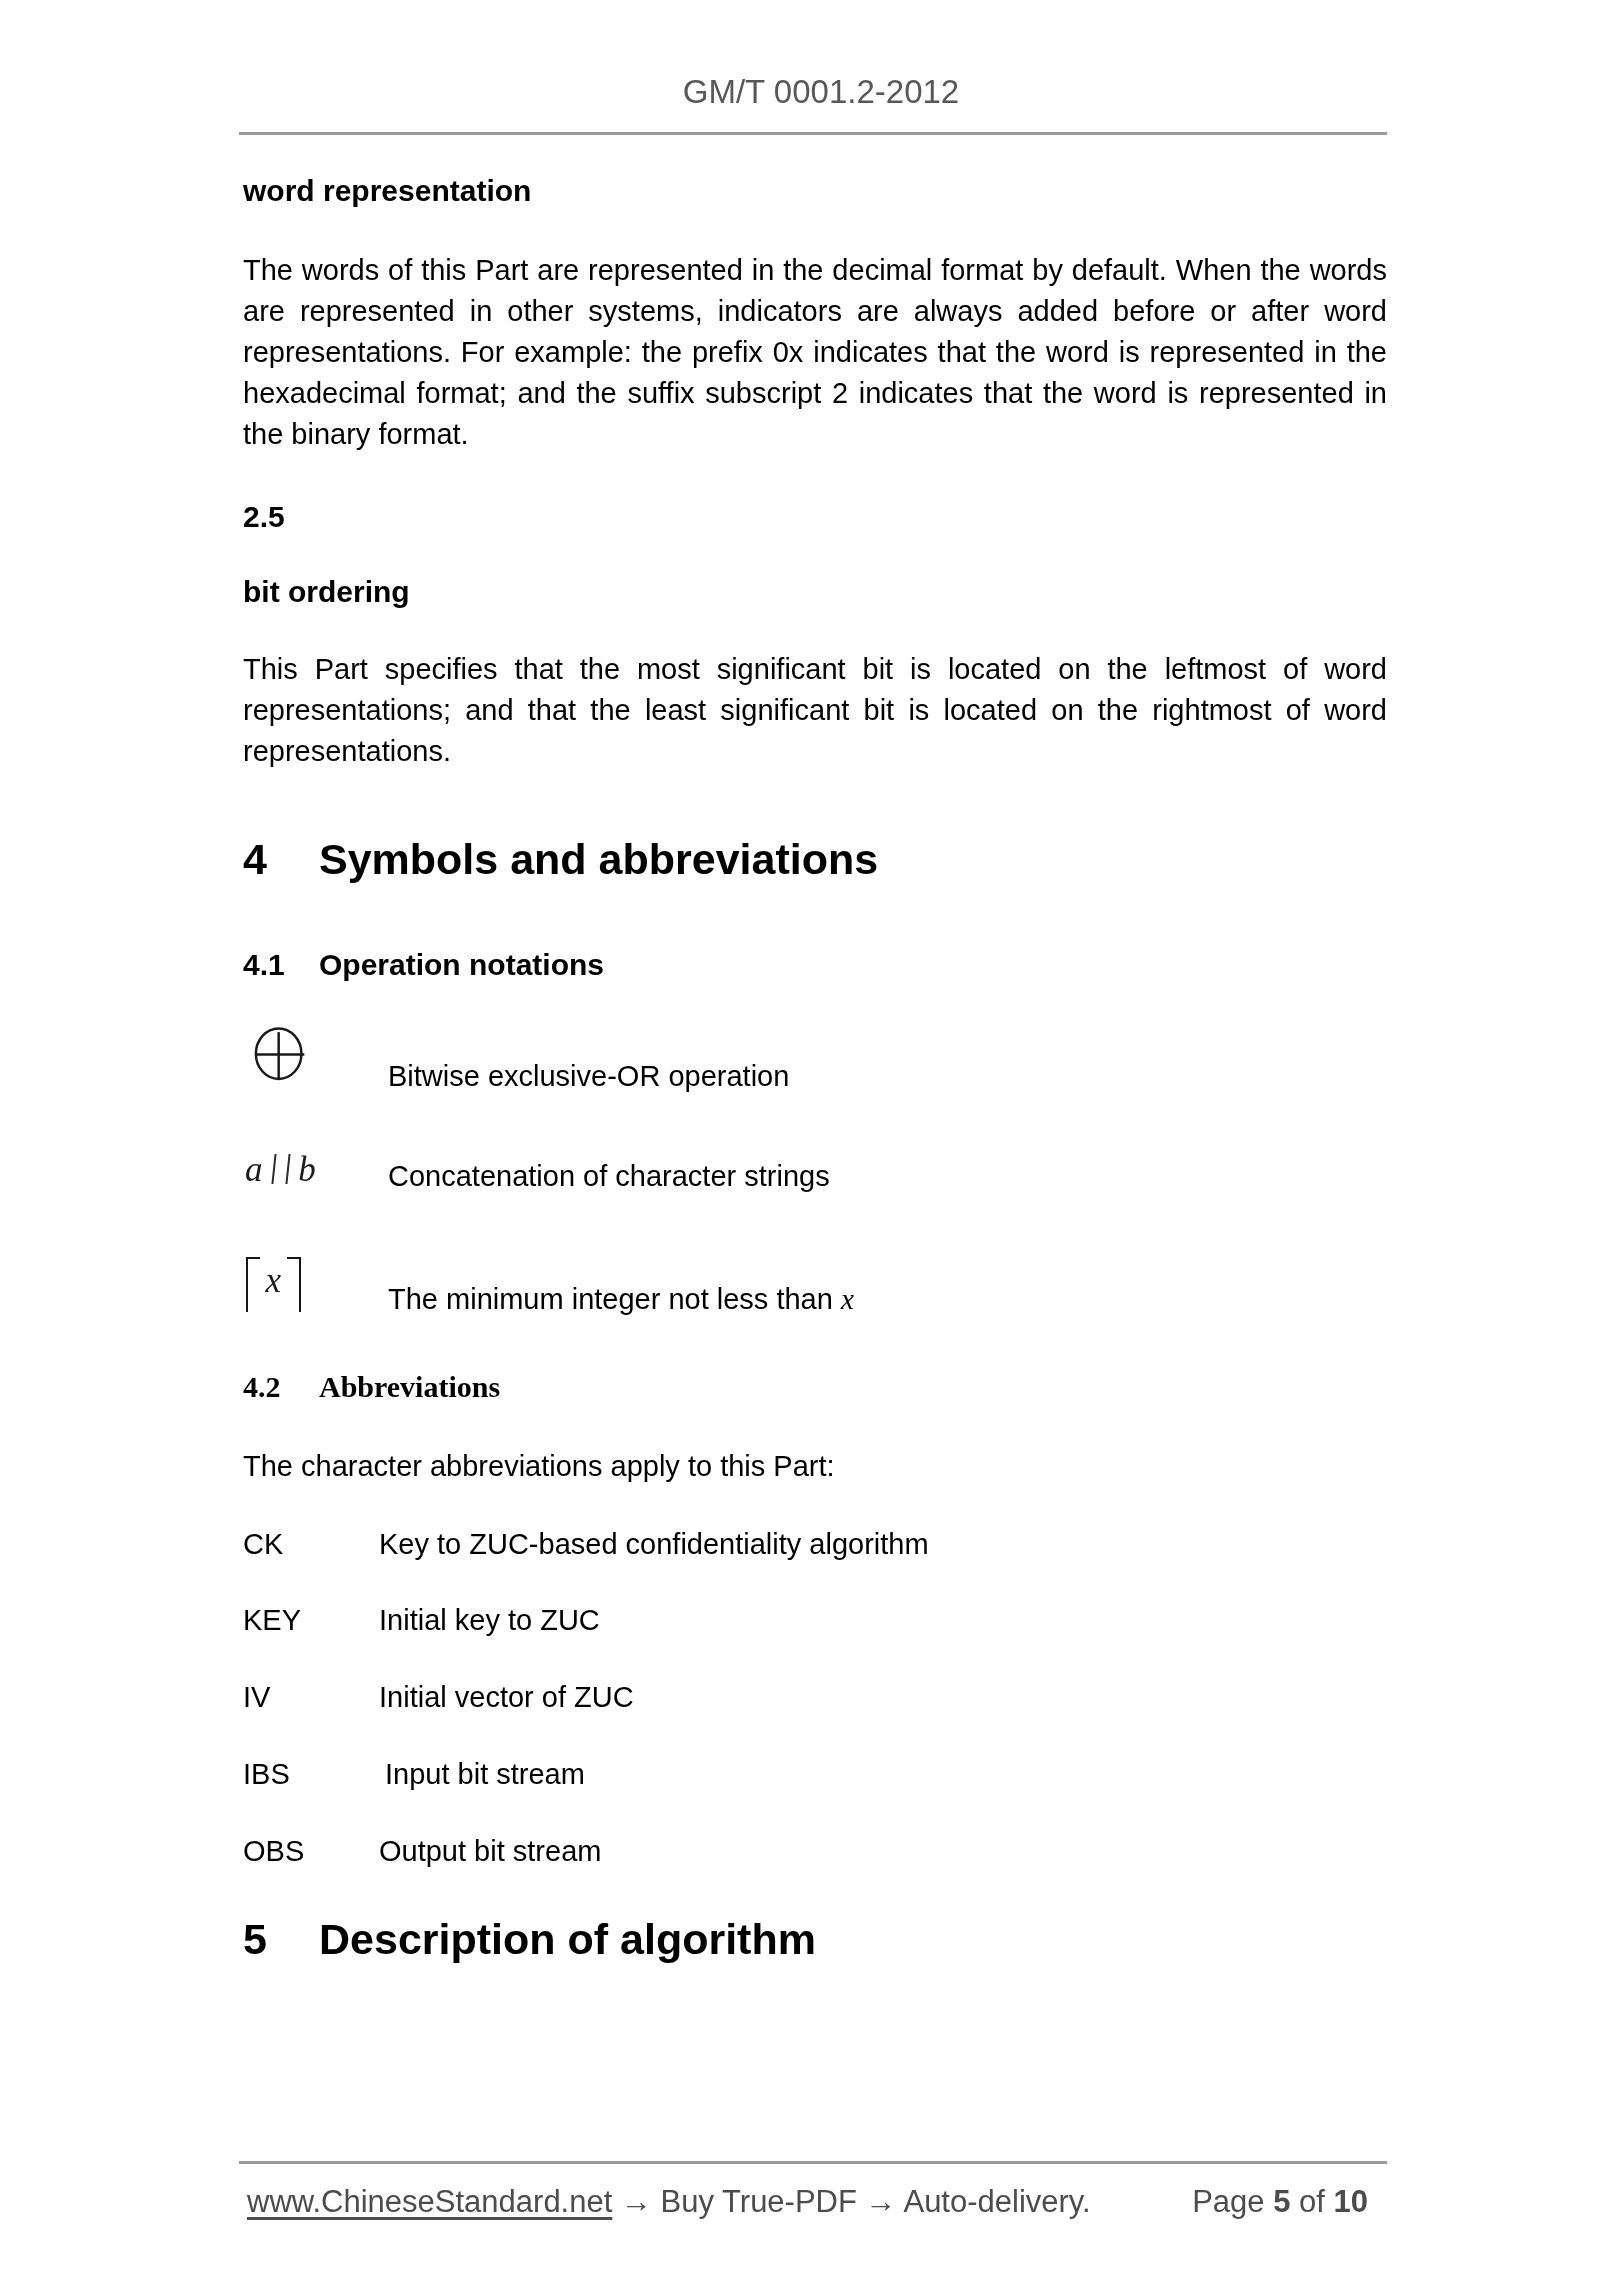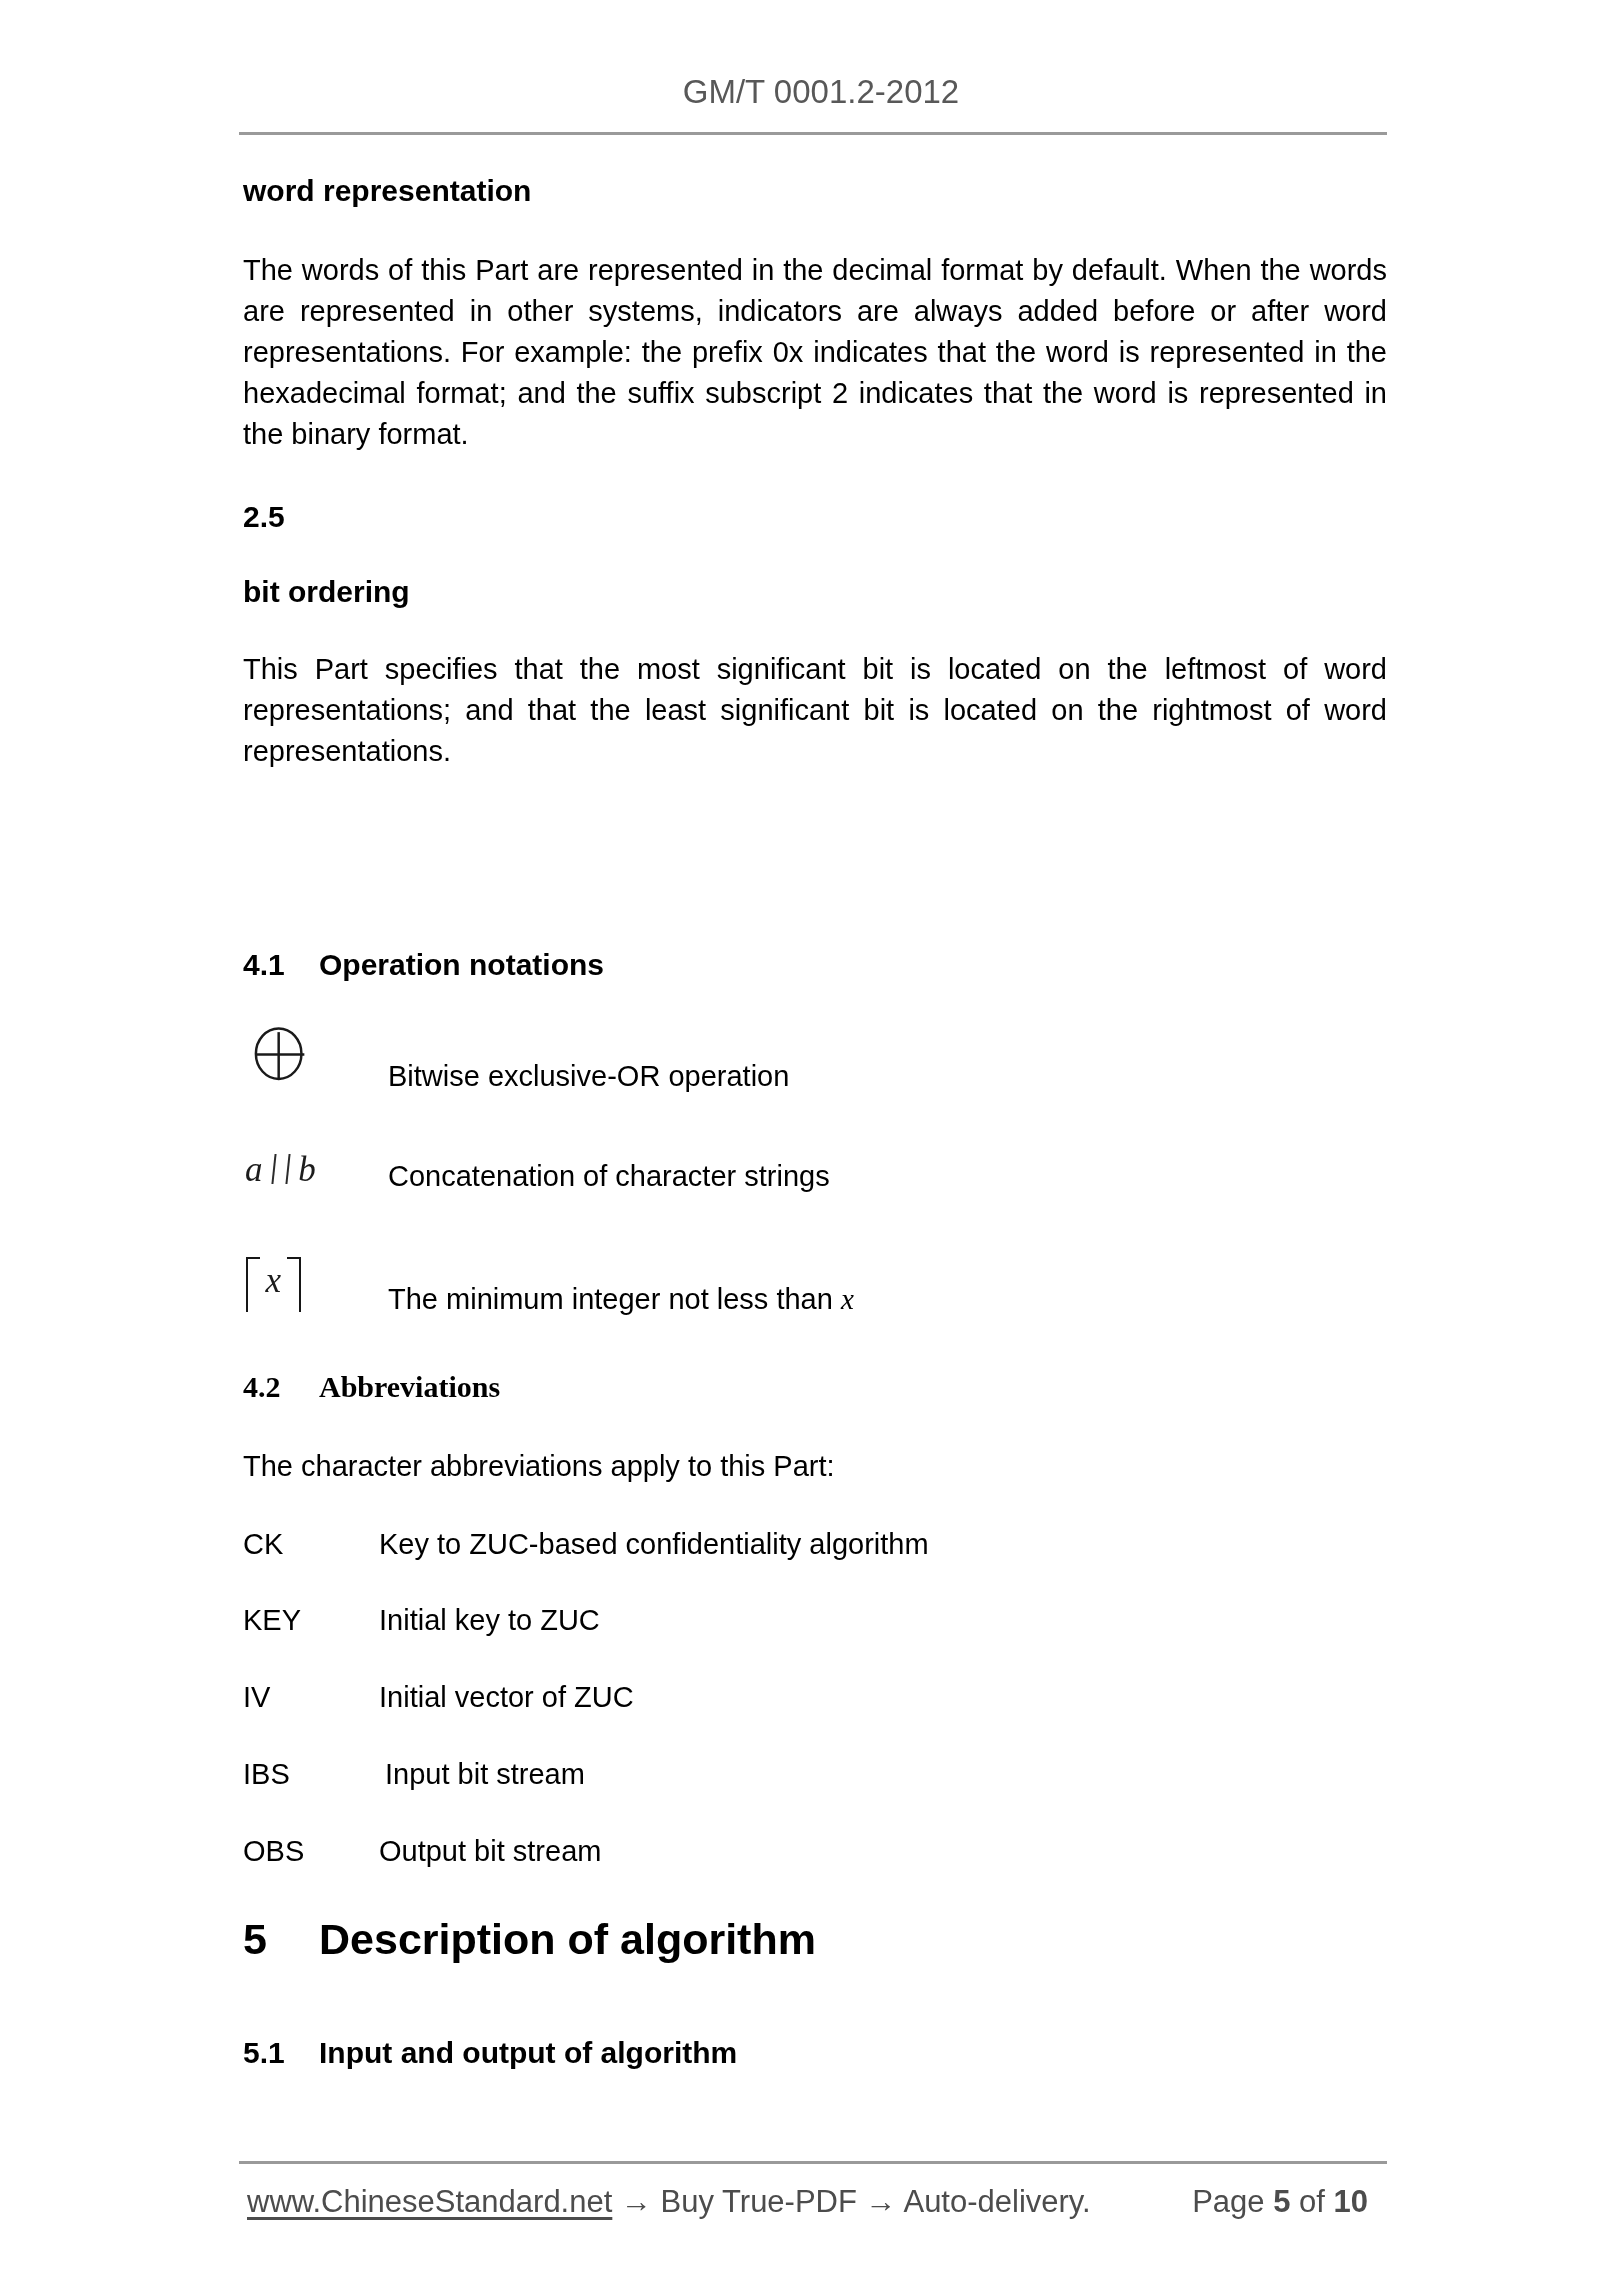--- a/index.html
+++ b/index.html
@@ -88,20 +88,23 @@
   <div class="hdr-docnum">GM/T 0001.2-2012</div>
   <div class="rule rule-top"></div>
 
   <div class="sub-head" style="top:173px;">word representation</div>
   <div class="para" style="top:250px;">The words of this Part are represented in the decimal format by default. When the words are represented in other systems, indicators are always added before or after word representations. For example: the prefix 0x indicates that the word is represented in the hexadecimal format; and the suffix subscript 2 indicates that the word is represented in the binary format.</div>
 
   <div class="sub-head" style="top:499px;">2.5</div>
   <div class="sub-head" style="top:574px;">bit ordering</div>
   <div class="para" style="top:649px;">This Part specifies that the most significant bit is located on the leftmost of word representations; and that the least significant bit is located on the rightmost of word representations.</div>
 
+  <div class="big-head" style="top:834px;">
+    <span class="head-num">4</span><span>Symbols and abbreviations</span>
+  </div>
 
   <div class="sub-head" style="top:947px;">
     <span class="subhead-num">4.1</span><span>Operation notations</span>
   </div>
 
   <div class="xor-sym">
     <svg width="53" height="57" viewBox="0 0 64 68" xmlns="http://www.w3.org/2000/svg">
       <ellipse cx="31" cy="33" rx="27.5" ry="30.5" fill="none" stroke="#1a1a1a" stroke-width="3"></ellipse>
       <line x1="31" y1="7" x2="31" y2="64" stroke="#1a1a1a" stroke-width="3"></line>
       <line x1="3" y1="34" x2="62" y2="34" stroke="#1a1a1a" stroke-width="3"></line>
@@ -147,23 +150,20 @@
     <span class="abbr-desc" style="left:142px;">Input bit stream</span>
   </div>
   <div class="abbr-row" style="top:1834px;">
     <span class="abbr-key">OBS</span>
     <span class="abbr-desc">Output bit stream</span>
   </div>
 
   <div class="big-head" style="top:1914px;">
     <span class="head-num">5</span><span>Description of algorithm</span>
   </div>
-  <div class="sub-head" style="top:2035px;">
-    <span class="subhead-num">5.1</span><span>Input and output of algorithm</span>
-  </div>
 
   <div class="rule rule-bottom"></div>
   <div class="ftr-left">
     <span class="ftr-link">www.ChineseStandard.net</span><span> → Buy True-PDF → Auto-delivery.</span>
   </div>
   <div class="ftr-right">
     <span>Page </span><span class="bold">5</span><span> of </span><span class="bold">10</span>
   </div>
 
 </div>

